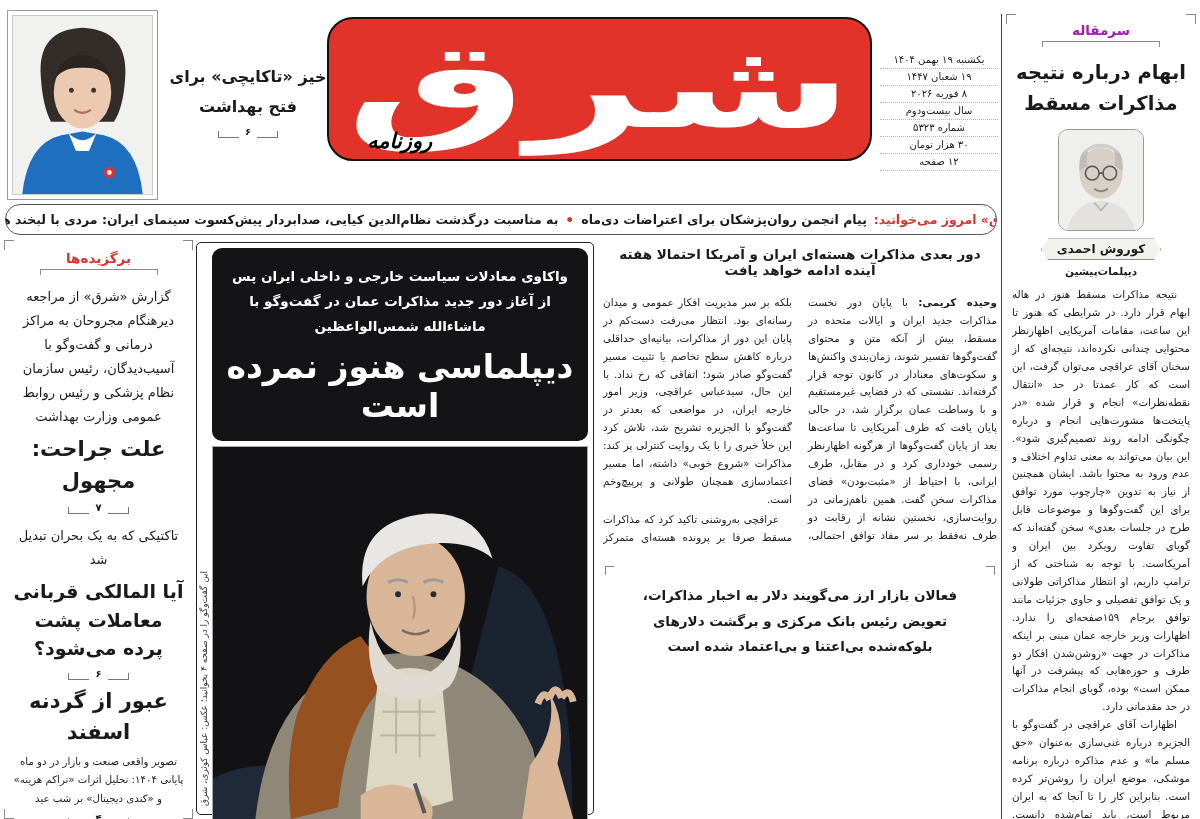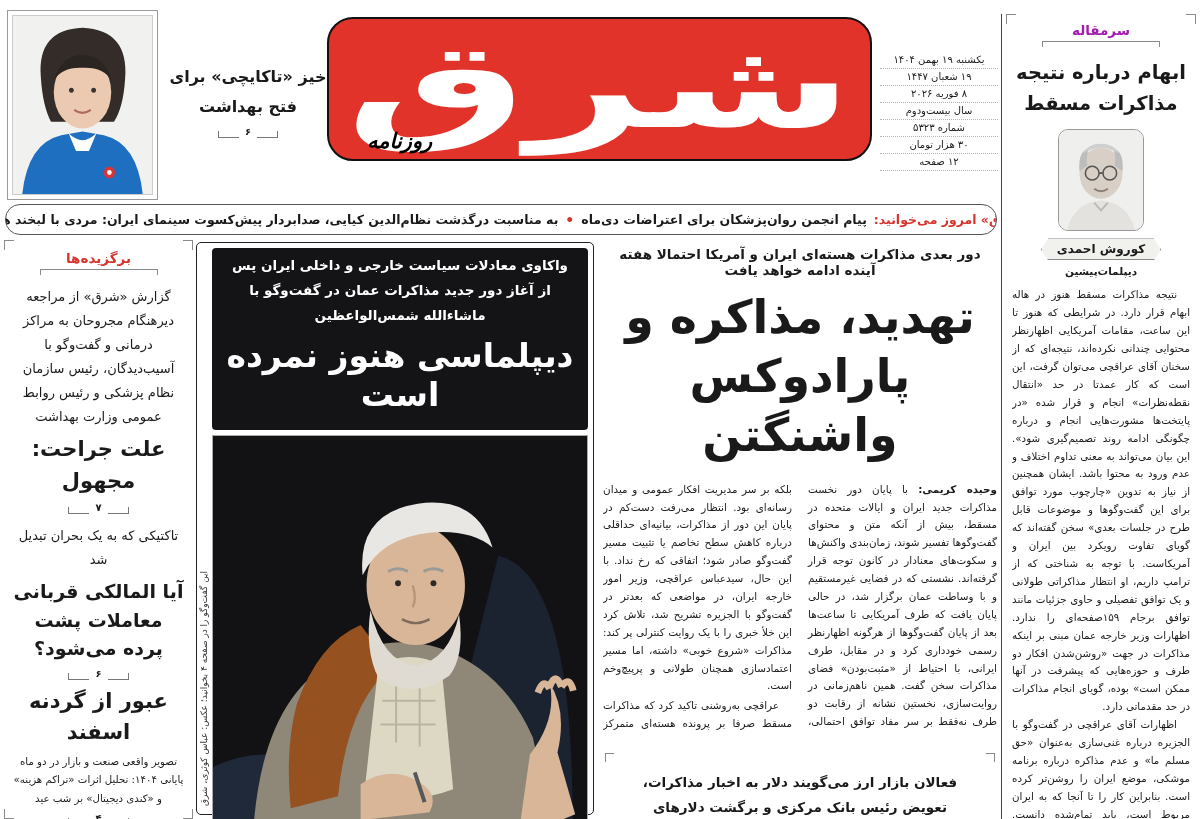--- a/index.html
+++ b/index.html
@@ -75,21 +75,21 @@
   .hl-head.s19 { font-size:19px; }
   .hl-sub { font-size:10.2px; line-height:1.8; text-align:center; margin-top:4px; }
   #watermark { position:absolute; left:0; bottom:28px; width:150px; height:46px;
           background:rgba(235,95,105,.5); display:flex; align-items:center; justify-content:center; }
   #watermark span { color:rgba(255,240,240,.95); font-size:30px; font-weight:bold;
           transform:scaleX(1.5); letter-spacing:2px; }
 
   
   #interview { position:absolute; top:242px; left:196px; width:398px; height:573px;
           border:1.3px solid #222; border-radius:5px; padding:5px 5px 5px 15px; background:#fff; }
-  #int-dark { background:#141417; border-radius:4px; color:#fff; padding:5px 14px 16px; }
+  #int-dark { background:#141417; border-radius:10px; color:#fff; padding:16px 14px 16px; }
   #int-dark .kick { font-size:13.5px; font-weight:bold; line-height:1.85; text-align:center; }
   #int-dark h2 { font-size:33px; text-align:center; margin-top:8px; font-weight:bold; }
   #int-photo { margin-top:5px; height:415px; border:1px solid #aaa; }
   #int-photo svg { width:100%; height:100%; display:block; }
   #int-cap { position:absolute; left:2px; bottom:8px; writing-mode:vertical-rl;
           transform:rotate(180deg); font-size:9px; color:#333; white-space:nowrap; }
 
   
   #main { position:absolute; top:242px; right:203px; width:394px; bottom:0; }
   #main .kick { text-align:center; font-size:13.5px; font-weight:bold; margin-top:4px; }
@@ -182,21 +182,20 @@
     <div class="authorrole">دیپلمات‌پیشین</div>
     <div id="ed-body">
       <p>نتیجه مذاکرات مسقط هنوز در هاله ابهام قرار دارد. در شرایطی که هنوز تا این ساعت، مقامات آمریکایی اظهارنظر محتوایی چندانی نکرده‌اند، نتیجه‌ای که از سخنان آقای عراقچی می‌توان گرفت، این است که کار عمدتا در حد «انتقال نقطه‌نظرات» انجام و قرار شده «در پایتخت‌ها مشورت‌هایی انجام و درباره چگونگی ادامه روند تصمیم‌گیری شود». این بیان می‌تواند به معنی تداوم اختلاف و عدم ورود به محتوا باشد. ایشان همچنین از نیاز به تدوین «چارچوب مورد توافق برای این گفت‌وگوها و موضوعات قابل طرح در جلسات بعدی» سخن گفته‌اند که گویای تفاوت رویکرد بین ایران و آمریکاست. با توجه به شناختی که از ترامپ داریم، او انتظار مذاکراتی طولانی و یک توافق تفصیلی و حاوی جزئیات مانند توافق برجام ۱۵۹صفحه‌ای را ندارد. اظهارات وزیر خارجه عمان مبنی بر اینکه مذاکرات در جهت «روشن‌شدن افکار دو طرف و حوزه‌هایی که پیشرفت در آنها ممکن است» بوده، گویای انجام مذاکرات در حد مقدماتی دارد.</p>
       <p>اظهارات آقای عراقچی در گفت‌وگو با الجزیره درباره غنی‌سازی به‌عنوان «حق مسلم ما» و عدم مذاکره درباره برنامه موشکی، موضع ایران را روشن‌تر کرده است. بنابراین کار را تا آنجا که به ایران مربوط است، باید تمام‌شده دانست. می‌ماند اینکه آیا ترامپ شرایط ایران را می‌پذیرد یا خیر. به عبارت دیگر، کار دوباره مثل مذاکرات بهار گذشته صفر و یکی و برد یکی و باخت دیگری شده است. البته واکنش ترامپ در حدی که انجام شده، چندان گویا نیست و با توجه به ترفندهای زبانی معمول او، باید منتظر واکنش تفصیلی او و دیگر مقامات آمریکایی باشیم.</p>
 
     </div>
   </div>
 
   <div id="main">
     <div class="kick">دور بعدی مذاکرات هسته‌ای ایران و آمریکا احتمالا هفته آینده ادامه خواهد یافت</div>
-    <h1>تهدید، مذاکره و پارادوکس واشنگتن</h1>
     <div id="main-body">
       <p><b>وحیده کریمی:</b> <span>با پایان دور نخست مذاکرات جدید ایران و ایالات متحده در مسقط، بیش از آنکه متن و محتوای گفت‌وگوها تفسیر شوند، زمان‌بندی واکنش‌ها و سکوت‌های معنادار در کانون توجه قرار گرفته‌اند. نشستی که در فضایی غیرمستقیم و با وساطت عمان برگزار شد، در حالی پایان یافت که طرف آمریکایی تا ساعت‌ها بعد از پایان گفت‌وگوها از هرگونه اظهارنظر رسمی خودداری کرد و در مقابل، طرف ایرانی، با احتیاط از «مثبت‌بودن» فضای مذاکرات سخن گفت. همین ناهم‌زمانی در روایت‌سازی، نخستین نشانه از رقابت دو طرف نه‌فقط بر سر مفاد توافق احتمالی، بلکه بر سر مدیریت افکار عمومی و میدان رسانه‌ای بود. انتظار می‌رفت دست‌کم در پایان این دور از مذاکرات، بیانیه‌ای حداقلی درباره کاهش سطح تخاصم یا تثبیت مسیر گفت‌وگو صادر شود؛ اتفاقی که رخ نداد. با این حال، سیدعباس عراقچی، وزیر امور خارجه ایران، در مواضعی که بعدتر در گفت‌وگو با الجزیره تشریح شد، تلاش کرد این خلأ خبری را با یک روایت کنترلی پر کند: مذاکرات «شروع خوبی» داشته، اما مسیر اعتمادسازی همچنان طولانی و پرپیچ‌وخم است.</span></p>
       <p>عراقچی به‌روشنی تاکید کرد که مذاکرات مسقط صرفا بر پرونده هسته‌ای متمرکز بوده و هیچ موضوع دیگری، ازجمله توان موشکی یا سیاست‌های منطقه‌ای ایران، وارد دستور کار نشده است. تاکیدی که درواقع پاسخی پیش‌دستانه به گمانه‌زنی‌هایی بود که از همان ساعات اولیه نشست، درباره «گسترده‌تر شدن دایره مذاکرات» در برخی رسانه‌ها مطرح شد. وزیر خارجه ایران با تکرار گزاره‌ای کلیدی گفت: «غنی‌سازی حق مسلم ماست و باید ادامه یابد»؛ جمله‌ای که نه‌تنها بازتولید موضع رسمی جمهوری اسلامی در دو دهه گذشته است، بلکه حامل پیامی روشن به واشنگتن است. حتی فشار نظامی نیز نتوانسته این توانمندی را از بین برد، چه رسد به تهدیدهای رسانه‌ای.</p>
 
     </div>
     <div class="sep-hooks">
       <i class="h-r"></i>
       <i class="h-l"></i>
     </div>
     <div id="bottom-story">

